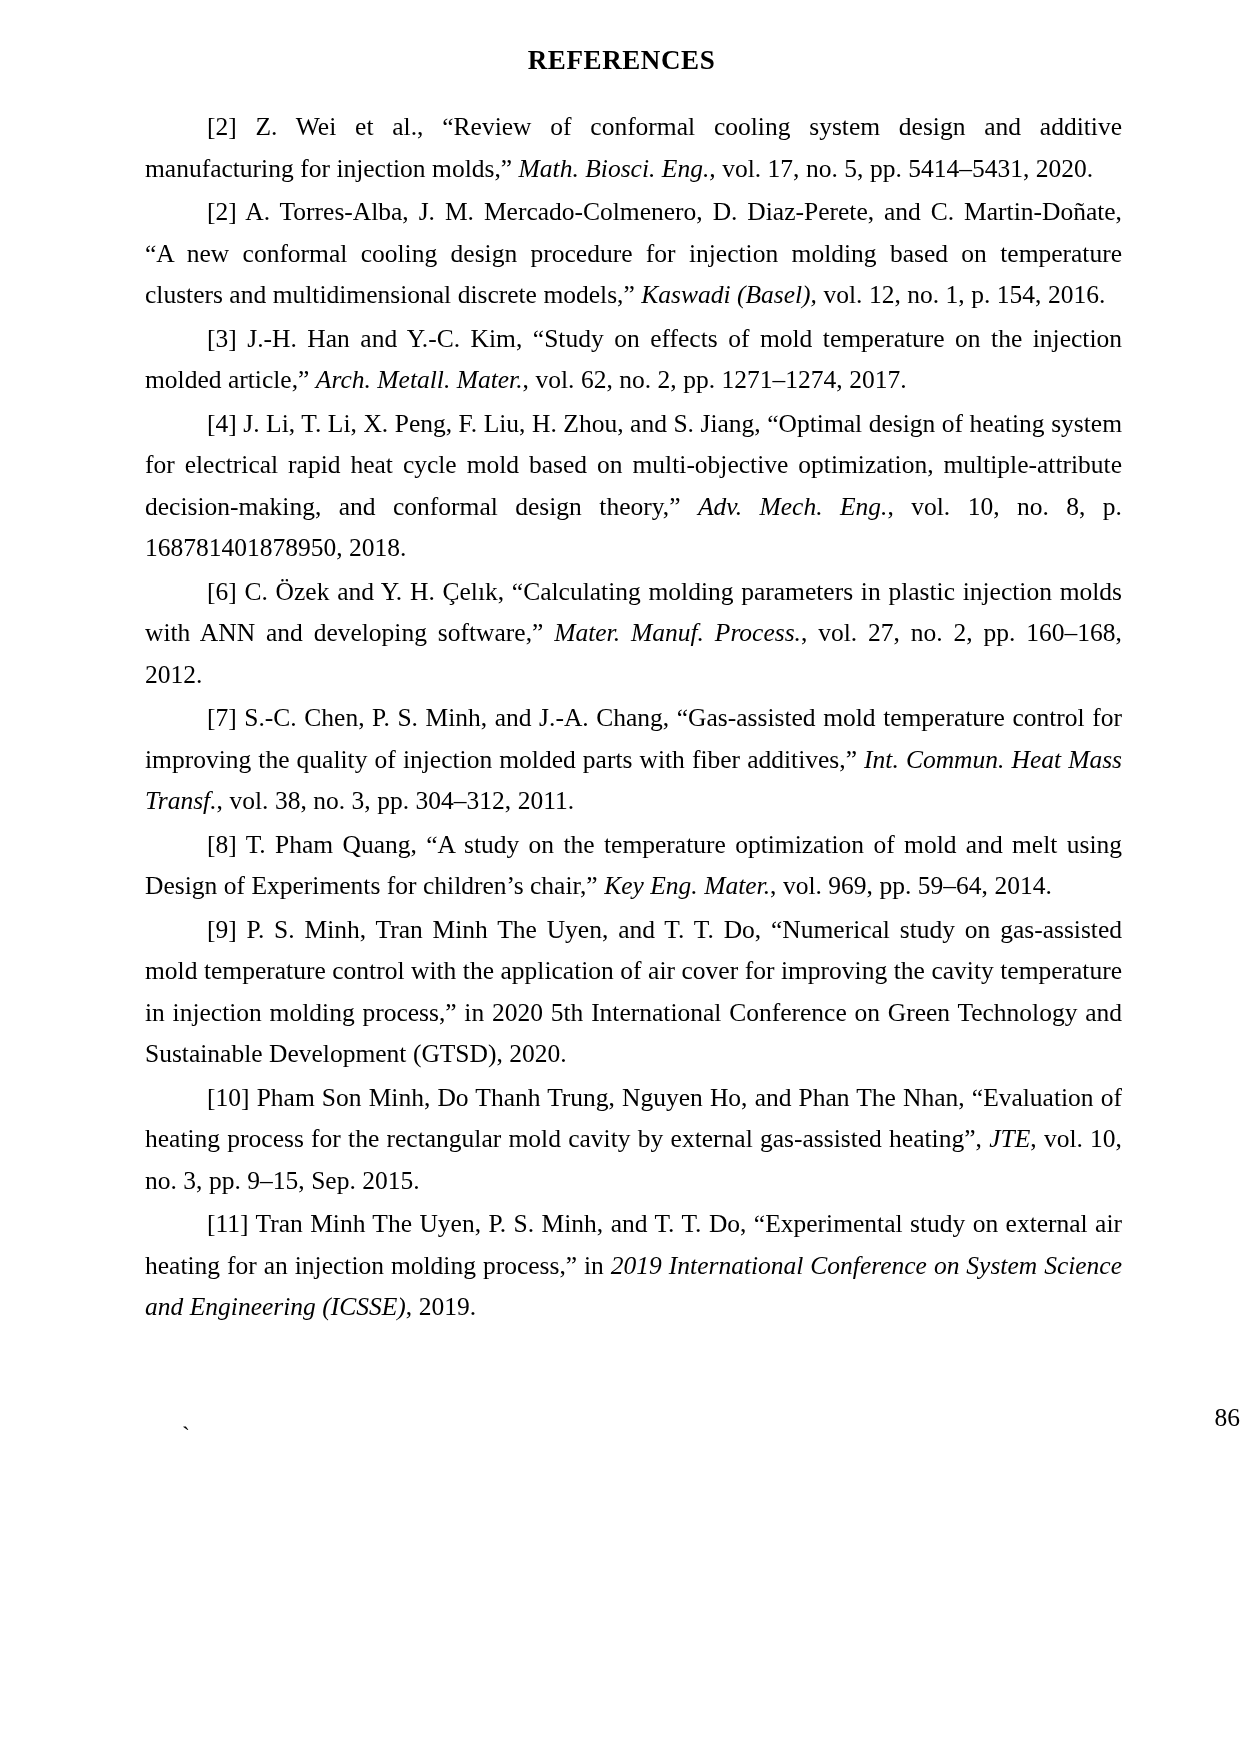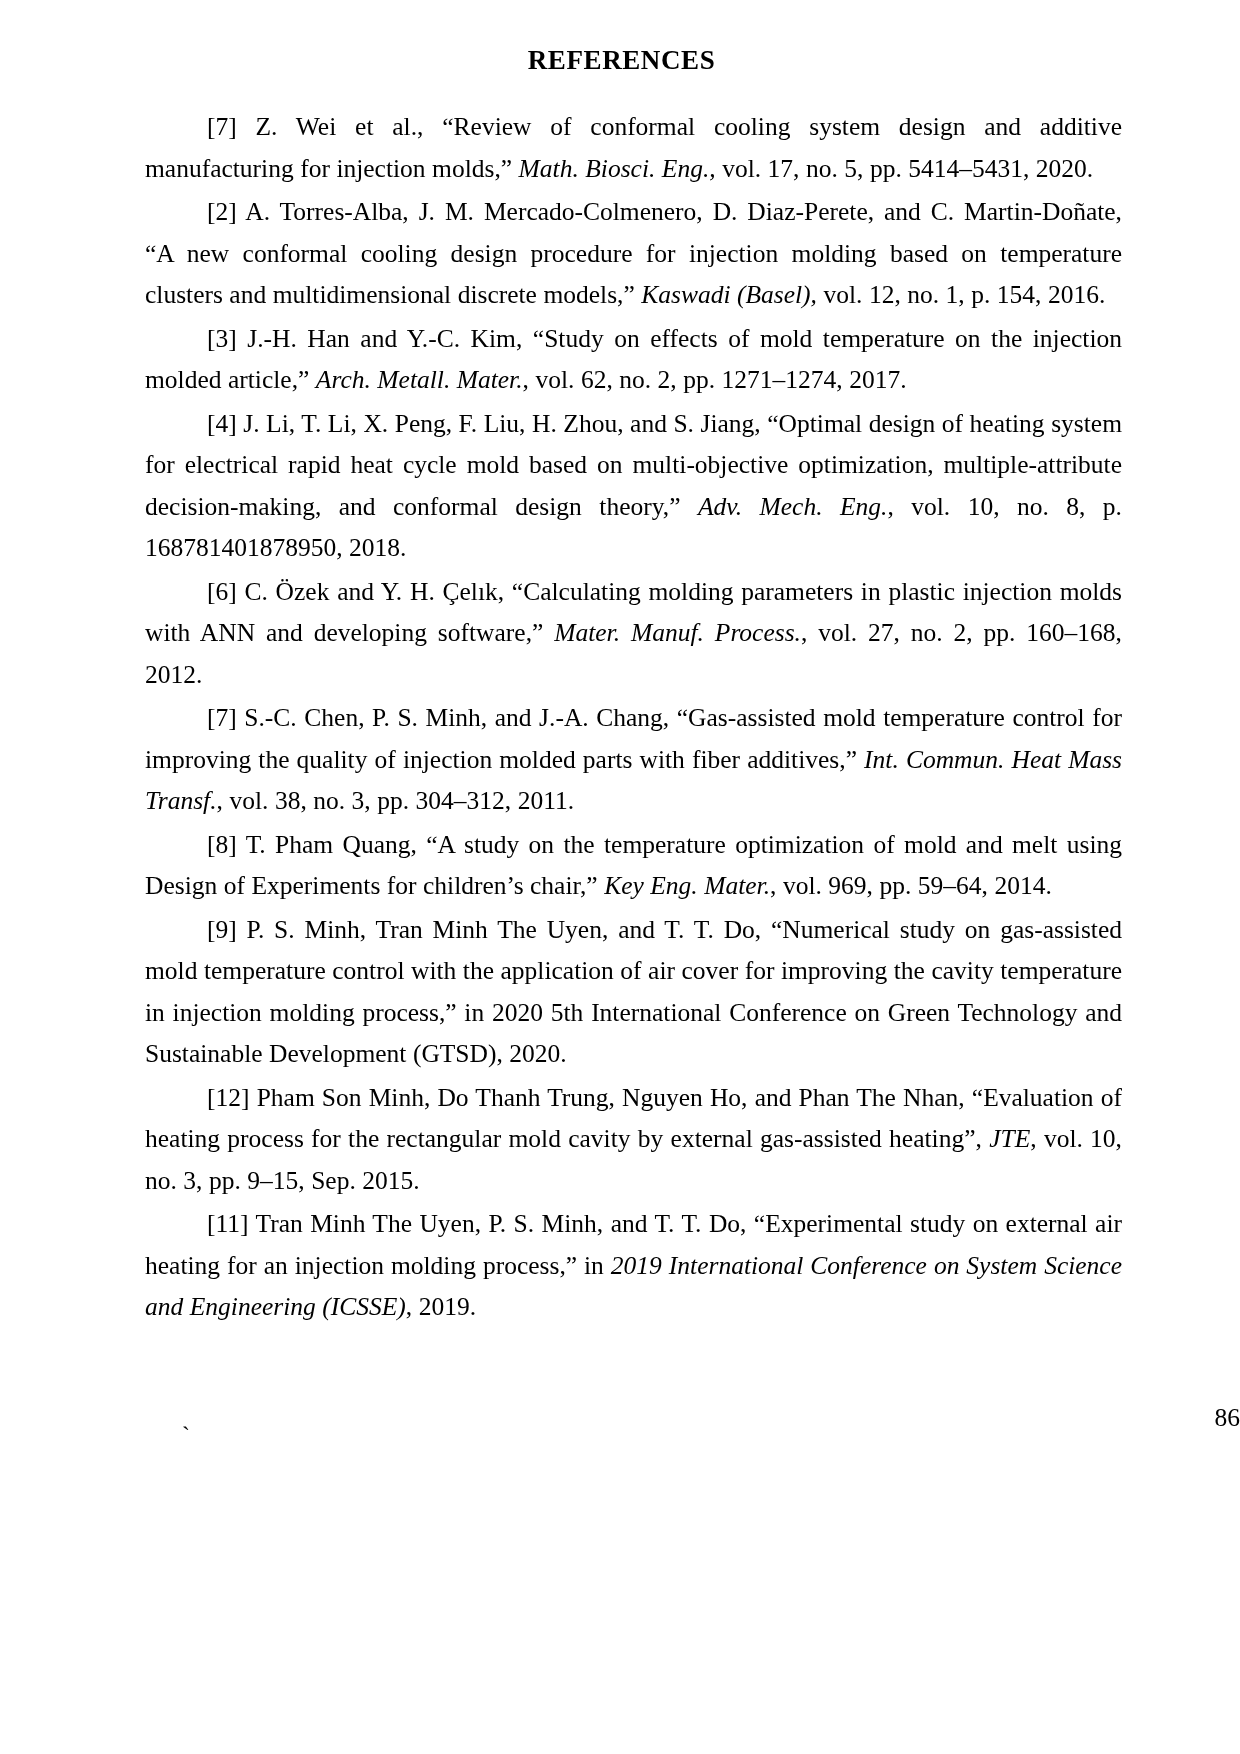--- a/index.html
+++ b/index.html
@@ -71,28 +71,28 @@
   }
 </style>
 </head>
 <body>
 
 <div class="page">
 
   <h1 class="page-title">REFERENCES</h1>
 
   <div class="ref-list">
-    <p class="ref"><span>[7] Z. Wei et al., “Review of conformal cooling system design and additive manufacturing for injection molds,” </span><span class="it">Math. Biosci. Eng.,</span><span> vol. 17, no. 5, pp. 5414–5431, 2020.</span></p>
+    <p class="ref"><span>[2] Z. Wei et al., “Review of conformal cooling system design and additive manufacturing for injection molds,” </span><span class="it">Math. Biosci. Eng.,</span><span> vol. 17, no. 5, pp. 5414–5431, 2020.</span></p>
     <p class="ref"><span>[2] A. Torres-Alba, J. M. Mercado-Colmenero, D. Diaz-Perete, and C. Martin-Doñate, “A new conformal cooling design procedure for injection molding based on temperature clusters and multidimensional discrete models,” </span><span class="it">Kaswadi (Basel),</span><span> vol. 12, no. 1, p. 154, 2016.</span></p>
     <p class="ref"><span>[3] J.-H. Han and Y.-C. Kim, “Study on effects of mold temperature on the injection molded article,” </span><span class="it">Arch. Metall. Mater.</span><span>, vol. 62, no. 2, pp. 1271–1274, 2017.</span></p>
     <p class="ref"><span>[4] J. Li, T. Li, X. Peng, F. Liu, H. Zhou, and S. Jiang, “Optimal design of heating system for electrical rapid heat cycle mold based on multi-objective optimization, multiple-attribute decision-making, and conformal design theory,” </span><span class="it">Adv. Mech. Eng.</span><span>, vol. 10, no. 8, p. 168781401878950, 2018.</span></p>
     <p class="ref"><span>[6] C. Özek and Y. H. Çelık, “Calculating molding parameters in plastic injection molds with ANN and developing software,” </span><span class="it">Mater. Manuf. Process.</span><span>, vol. 27, no. 2, pp. 160–168, 2012.</span></p>
     <p class="ref"><span>[7] S.-C. Chen, P. S. Minh, and J.-A. Chang, “Gas-assisted mold temperature control for improving the quality of injection molded parts with fiber additives,” </span><span class="it">Int. Commun. Heat Mass Transf.</span><span>, vol. 38, no. 3, pp. 304–312, 2011.</span></p>
     <p class="ref"><span>[8] T. Pham Quang, “A study on the temperature optimization of mold and melt using Design of Experiments for children’s chair,” </span><span class="it">Key Eng. Mater.</span><span>, vol. 969, pp. 59–64, 2014.</span></p>
     <p class="ref"><span>[9] P. S. Minh, Tran Minh The Uyen, and T. T. Do, “Numerical study on gas-assisted mold temperature control with the application of air cover for improving the cavity temperature in injection molding process,” in 2020 5th International Conference on Green Technology and Sustainable Development (GTSD), 2020.</span></p>
-    <p class="ref"><span>[12] Pham Son Minh, Do Thanh Trung, Nguyen Ho, and Phan The Nhan, “Evaluation of heating process for the rectangular mold cavity by external gas-assisted heating”, </span><span class="it">JTE</span><span>, vol. 10, no. 3, pp. 9–15, Sep. 2015.</span></p>
+    <p class="ref"><span>[10] Pham Son Minh, Do Thanh Trung, Nguyen Ho, and Phan The Nhan, “Evaluation of heating process for the rectangular mold cavity by external gas-assisted heating”, </span><span class="it">JTE</span><span>, vol. 10, no. 3, pp. 9–15, Sep. 2015.</span></p>
     <p class="ref"><span>[11] Tran Minh The Uyen, P. S. Minh, and T. T. Do, “Experimental study on external air heating for an injection molding process,” in </span><span class="it">2019 International Conference on System Science and Engineering (ICSSE)</span><span>, 2019.</span></p>
   </div>
 
   <div class="pagenum">86</div>
   <div class="stray-mark">`</div>
 
 </div>
 
 </body></html>

